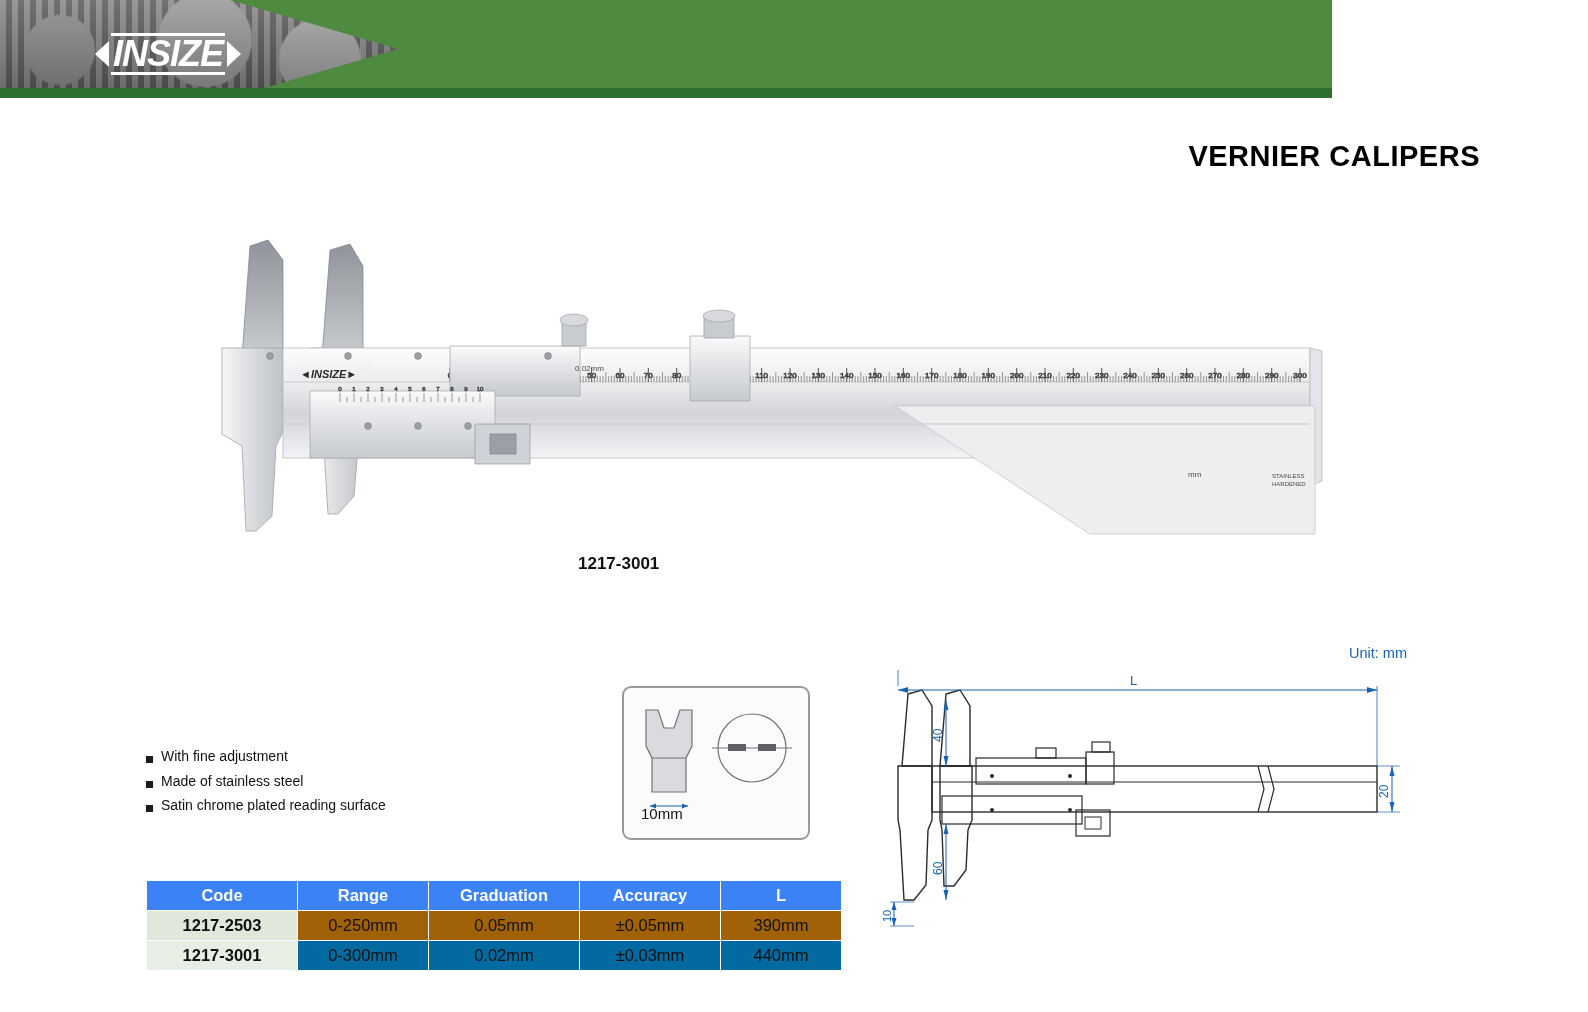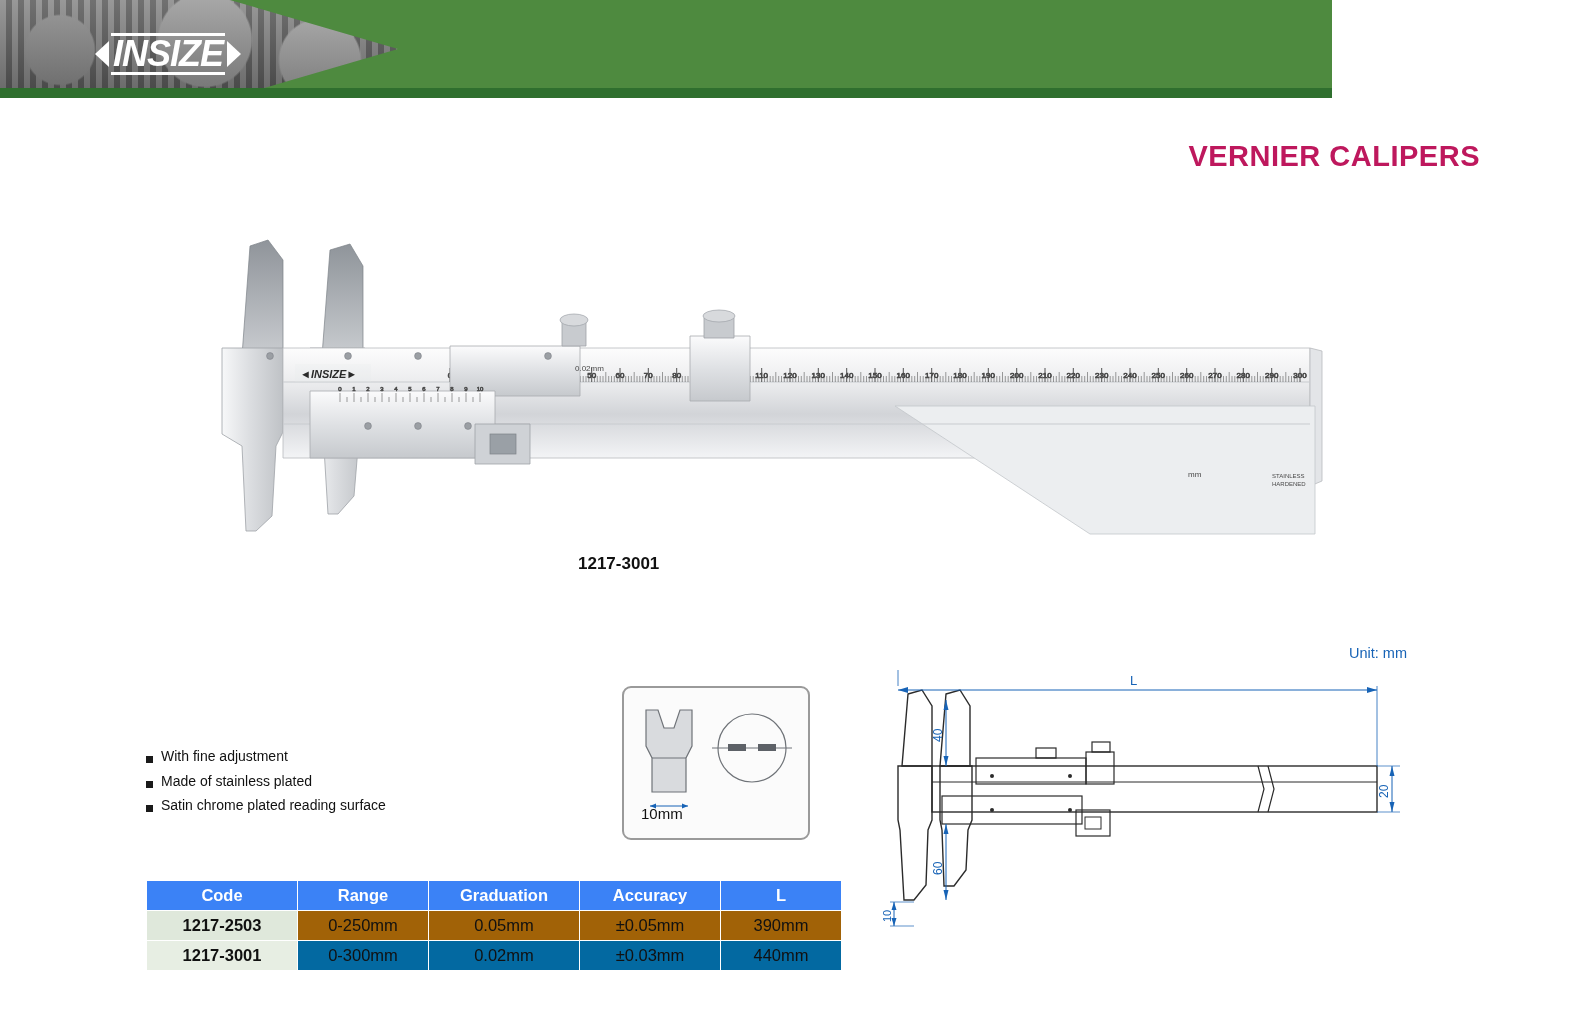--- a/index.html
+++ b/index.html
@@ -86,21 +86,21 @@
   }
   .logo-arrow.left { border-right: 14px solid #ffffff; }
   .logo-arrow.right { border-left: 14px solid #ffffff; }
 
   
   #page-title {
     position: absolute;
     right: 108px; top: 140px;
     font-size: 29px;
     font-weight: bold;
-    color: #be185d;
+    color: #000000;
     letter-spacing: 0.5px;
   }
 
   
   #product-photo {
     position: absolute;
     left: 150px; top: 196px;
     width: 1280px;
     height: 380px;
   }
@@ -670,21 +670,21 @@
 
 <div id="product-code">1217-3001</div>
 
 <div id="features">
   <div class="feature">
     <span class="bullet"></span>
     <span class="feature-text">With fine adjustment</span>
   </div>
   <div class="feature">
     <span class="bullet"></span>
-    <span class="feature-text">Made of stainless plated</span>
+    <span class="feature-text">Made of stainless steel</span>
   </div>
   <div class="feature">
     <span class="bullet"></span>
     <span class="feature-text">Satin chrome plated reading surface</span>
   </div>
 </div>
 
 <div id="jaw-detail">
   <svg width="180" height="146" viewBox="0 0 180 146" xmlns="http://www.w3.org/2000/svg">
 

